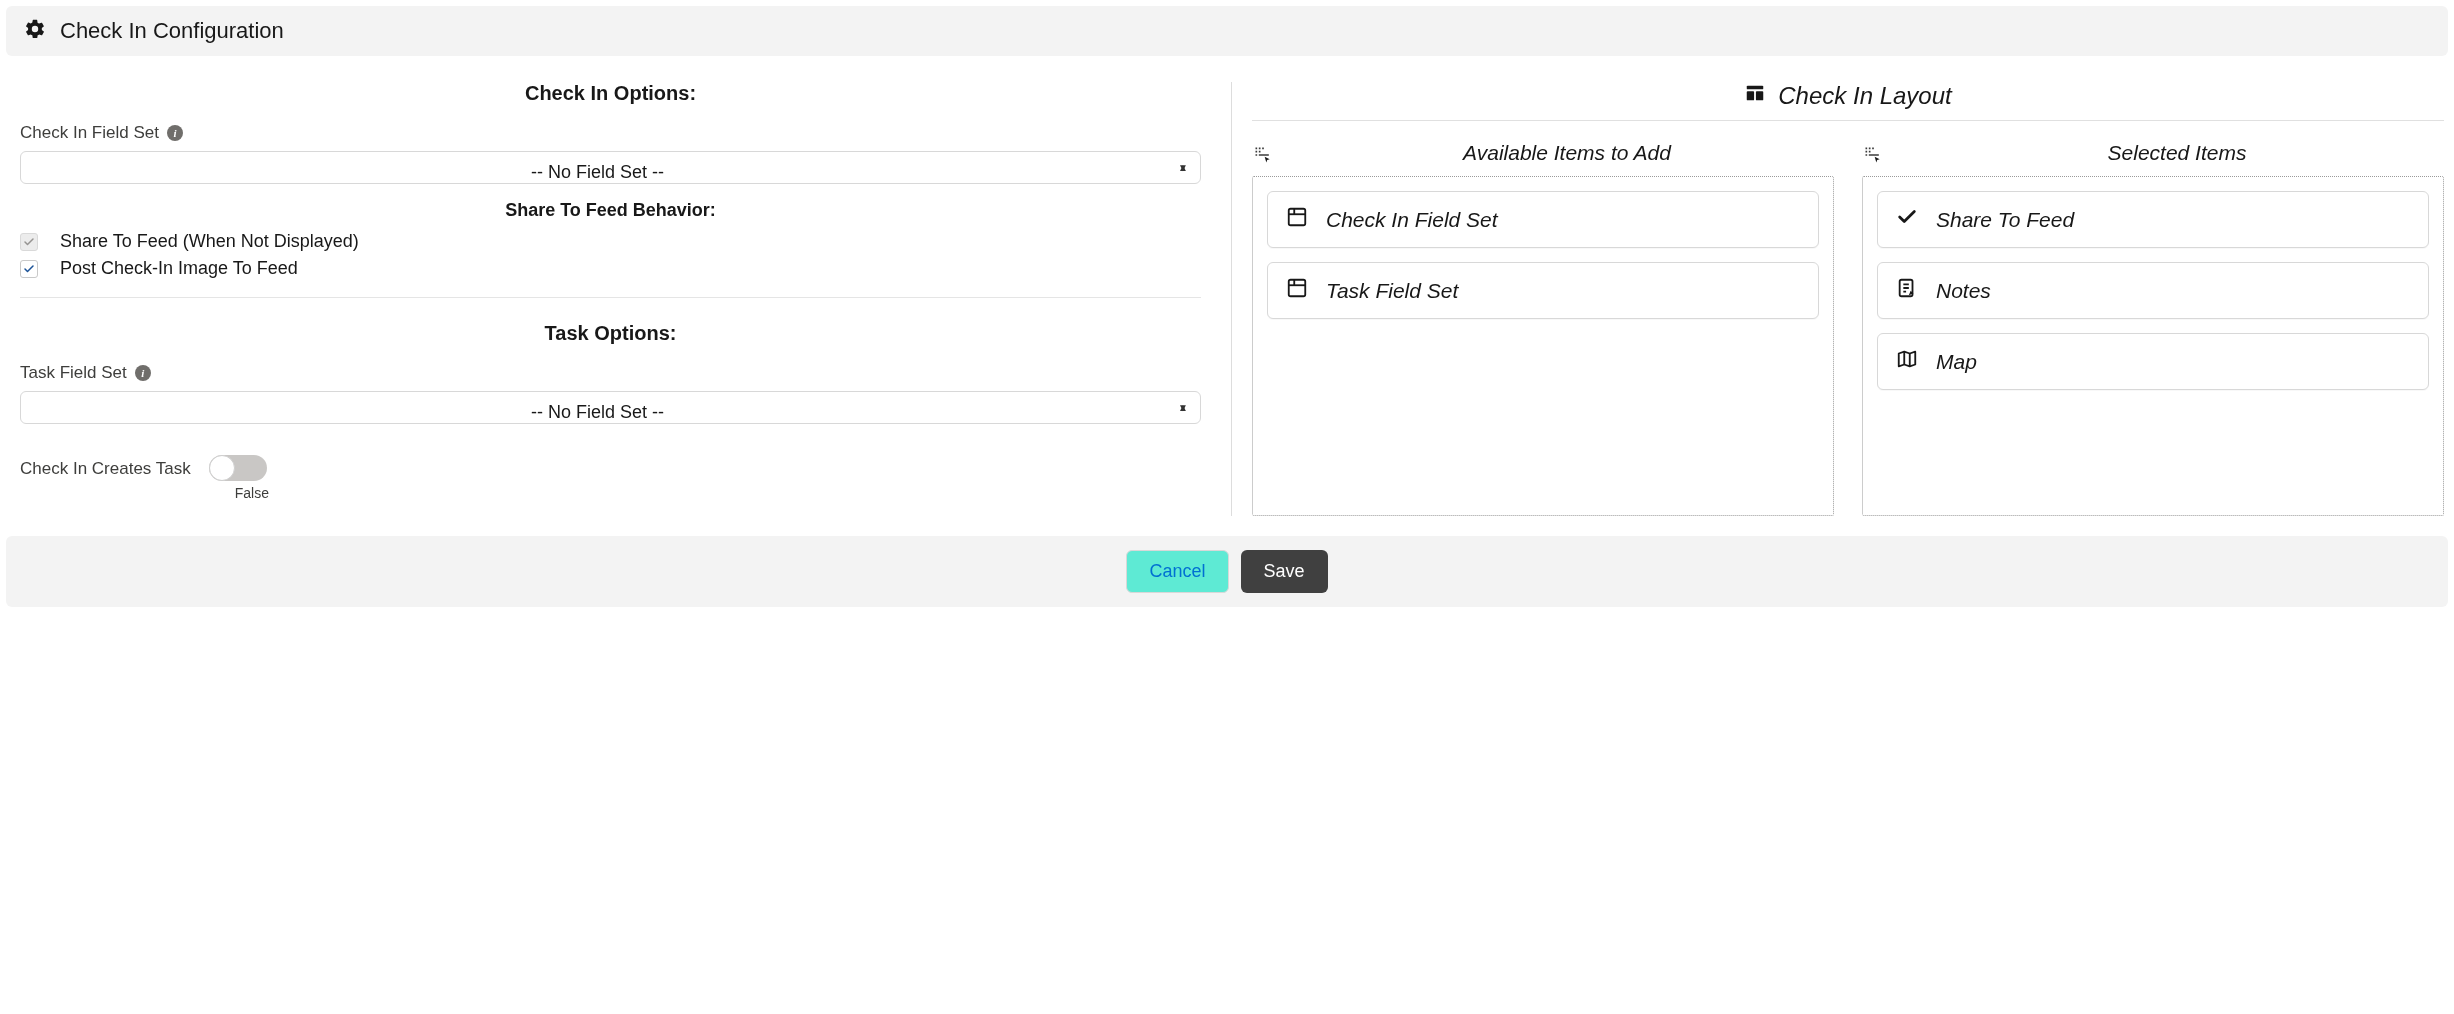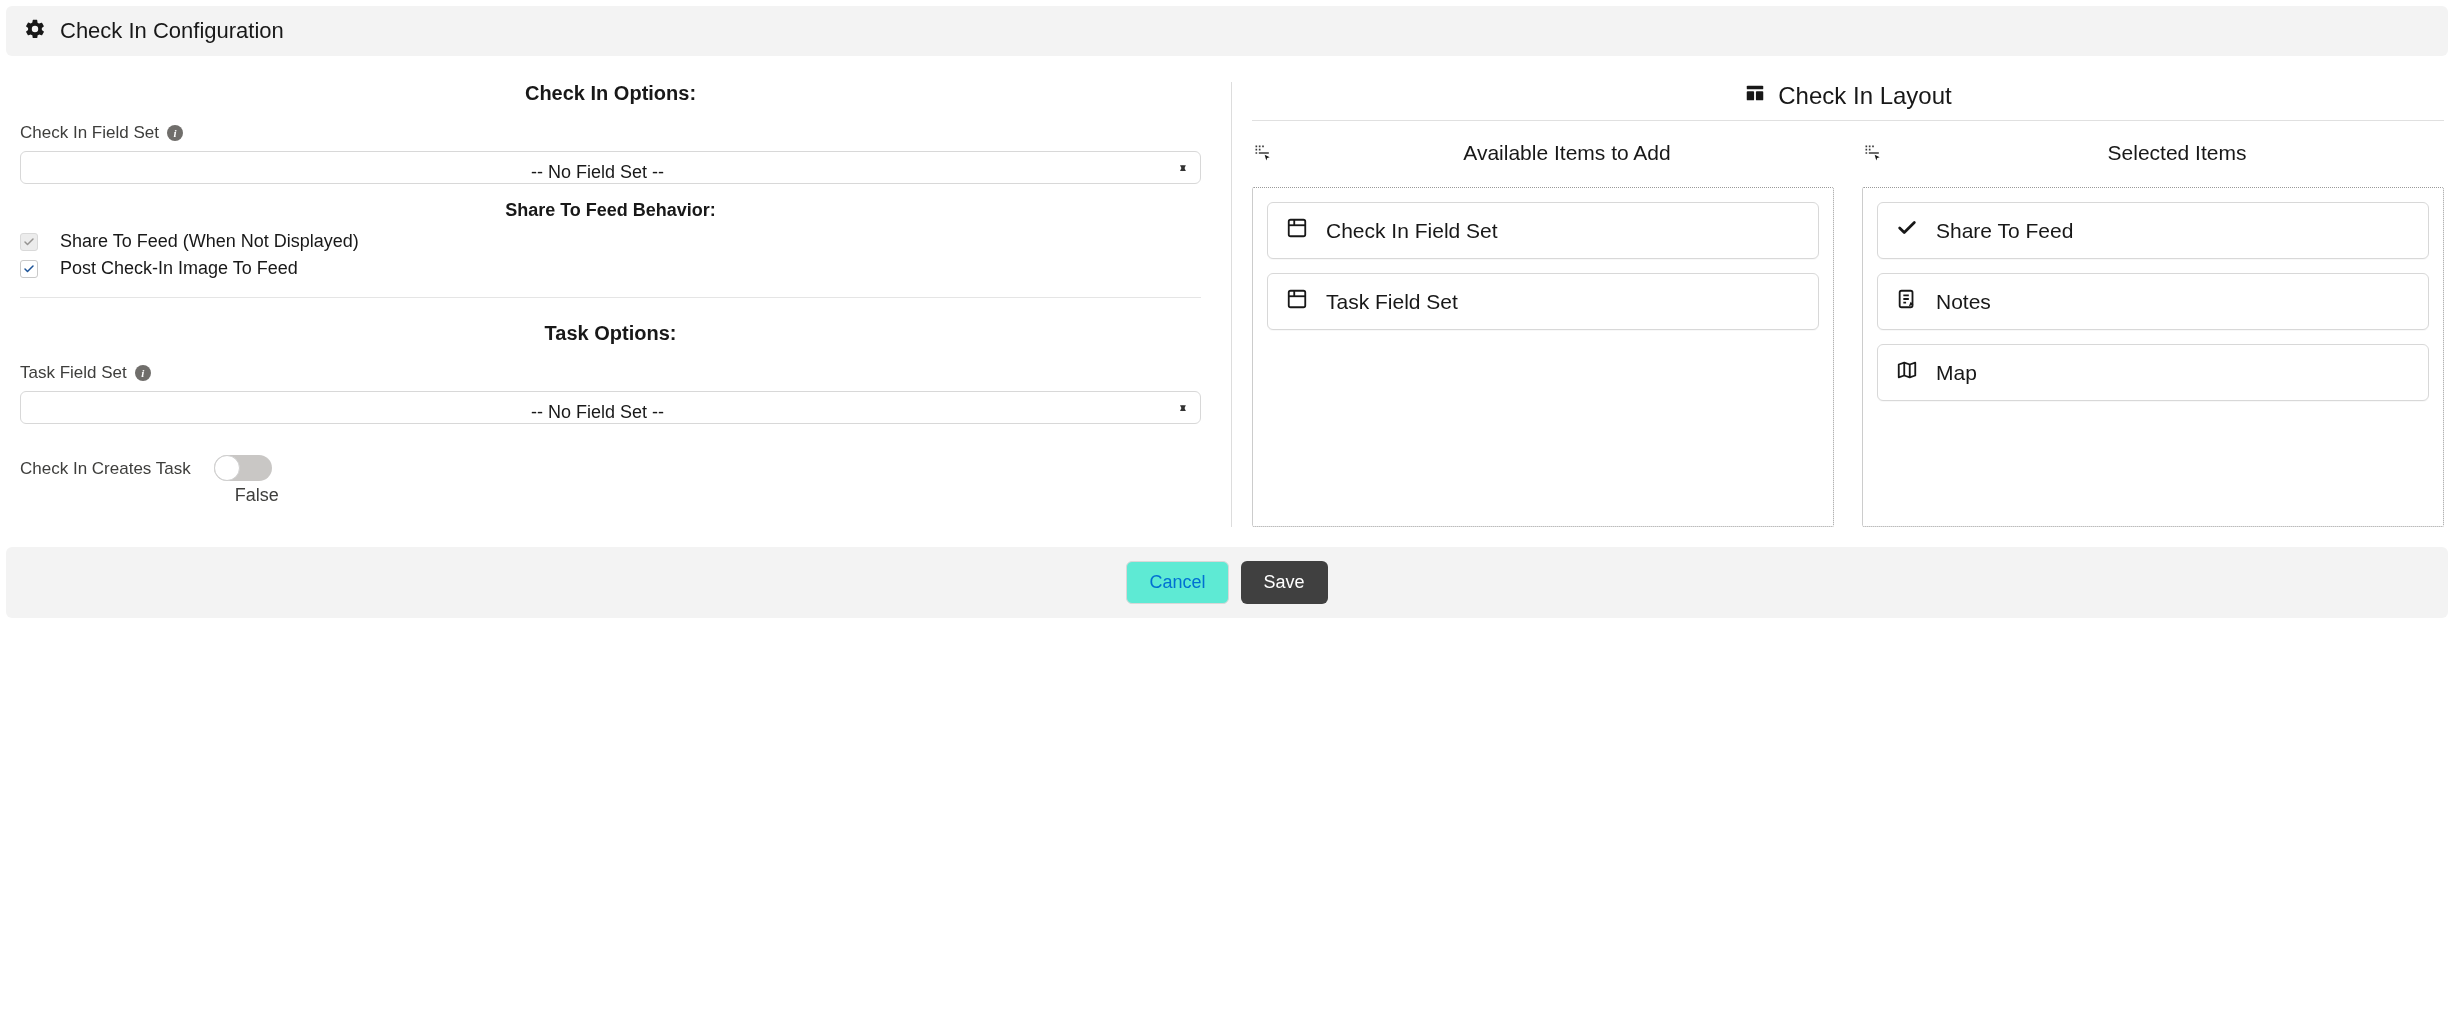--- a/index.html
+++ b/index.html
@@ -29,20 +29,21 @@
     }
     .left-panel {
       width: 50%;
       padding-right: 30px;
       border-right: 1px solid #ddd;
       text-align: center;
     }
     .right-panel {
       width: 50%;
       padding-left: 20px;
+      font-style: italic;
     }
     .section-heading {
       font-weight: 700;
       font-size: 20px;
       margin-bottom: 18px;
     }
     .field-row { margin-bottom: 16px; }
     .field-label {
       font-size: 17px;
       color: #3e3e3c;
@@ -86,21 +87,21 @@
     .toggle-row { display: flex; align-items: flex-start; gap: 16px; margin-top: 31px; }
     .toggle-wrap { display: flex; flex-direction: column; align-items: center; }
     .toggle {
       width: 58px; height: 26px; background: #c9c7c5; border-radius: 13px;
       position: relative; cursor: pointer;
     }
     .toggle .knob {
       width: 26px; height: 26px; background: #fff; border-radius: 50%;
       border: 1px solid #cfcfcf; position: absolute; left: 0; top: 0;
     }
-    .toggle-label-below { font-size: 18px; color: #3e3e3c; margin-top: 4px; padding-left: 28px; }
+    .toggle-label-below { font-size: 14px; color: #3e3e3c; margin-top: 4px; padding-left: 28px; }
     .right-title {
       text-align: center; font-size: 24px; font-weight: 400;
       display: flex; align-items: center; justify-content: center; gap: 12px;
       padding-bottom: 10px; border-bottom: 1px solid #e0e0e0;
     }
     .columns { display: flex; gap: 28px; margin-top: 20px; }
     .col { flex: 1; }
     .drop-zone {
       border: 1px dotted #9a9a9a; border-radius: 2px;
       padding: 14px; min-height: 340px;
@@ -119,21 +120,21 @@
       gap: 12px; padding: 14px; margin: 10px 6px 6px;
     }
     .btn {
       padding: 10px 22px; border-radius: 6px; font-size: 18px;
       border: 1px solid transparent; cursor: pointer;
     }
     .btn-neutral { background: #5eead4; border-color: #d8d8d8; color: #0070d2; }
     .btn-brand { background: #404040; color: #fff; }
     .icon-svg { flex-shrink: 0; }
     .sub-heading { font-weight: 700; font-size: 18px; margin: 6px 0 10px; color: #181818;}
-    .col-title-row { display: flex; align-items: center; gap: 24px; margin-bottom: 22px; }
+    .col-title-row { display: flex; align-items: flex-end; gap: 24px; margin-bottom: 11px; }
     .col-title-row .spacer { width: 24px; display:flex; }
     .col-title-text { flex:1; text-align: center; font-size: 21px; }
   </style>
 </head>
 <body>
 
 <div class="header-bar">
   <span class="icon-svg">
     <svg width="22" height="22" viewBox="0 0 24 24" fill="#181818">
         <path d="M19.4 13a7.6 7.6 0 0 0 .1-1 7.6 7.6 0 0 0-.1-1l2.1-1.6a.5.5 0 0 0 .1-.7l-2-3.4a.5.5 0 0 0-.6-.2l-2.5 1a7.3 7.3 0 0 0-1.7-1l-.4-2.6A.5.5 0 0 0 14 2h-4a.5.5 0 0 0-.5.4L9.1 5a7.3 7.3 0 0 0-1.7 1l-2.5-1a.5.5 0 0 0-.6.2l-2 3.4a.5.5 0 0 0 .1.7L4.5 11a7.6 7.6 0 0 0-.1 1 7.6 7.6 0 0 0 .1 1l-2.1 1.6a.5.5 0 0 0-.1.7l2 3.4a.5.5 0 0 0 .6.2l2.5-1a7.3 7.3 0 0 0 1.7 1l.4 2.6a.5.5 0 0 0 .5.4h4a.5.5 0 0 0 .5-.4l.4-2.6a7.3 7.3 0 0 0 1.7-1l2.5 1a.5.5 0 0 0 .6-.2l2-3.4a.5.5 0 0 0-.1-.7ZM12 15.5A3.5 3.5 0 1 1 15.5 12 3.5 3.5 0 0 1 12 15.5Z"></path>

